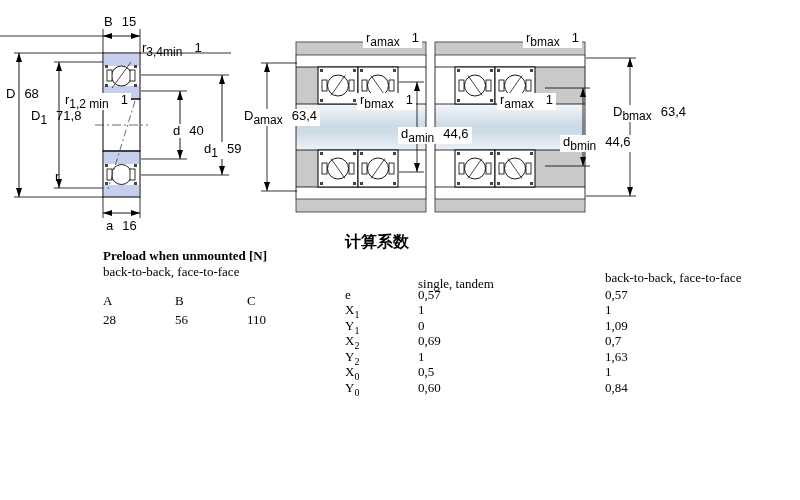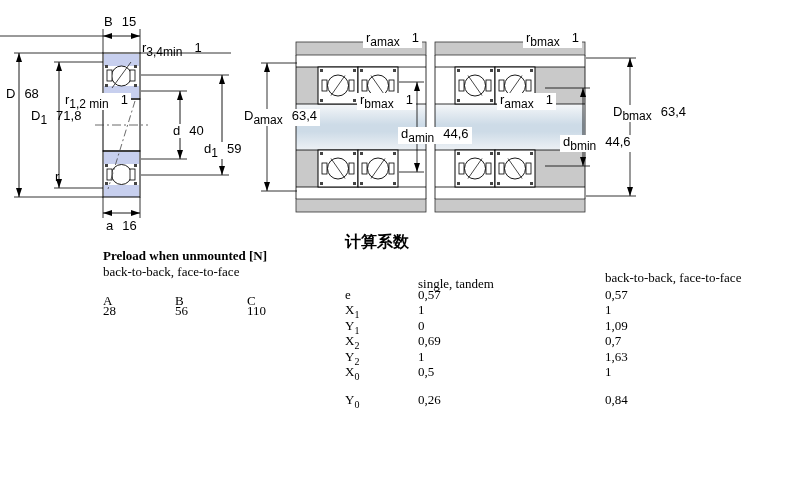--- a/index.html
+++ b/index.html
@@ -222,21 +222,21 @@
 <div class="dimlabel wbg" style="left:560px;top:135px"><span>d</span><sub>bmin</sub><span class="val">44,6</span></div>
 <div class="dimlabel wbg" style="left:610px;top:105px"><span>D</span><sub>bmax</sub><span class="val">63,4</span></div>
 
 <div class="abs serif bold" style="left:103px;top:248px">Preload when unmounted [N]</div>
 <div class="abs serif" style="left:103px;top:264px">back-to-back, face-to-face</div>
 <div class="trow serif" style="top:293px">
   <span class="p-a">A</span>
   <span class="p-b">B</span>
   <span class="p-c">C</span>
 </div>
-<div class="trow serif" style="top:303px">
+<div class="trow serif" style="top:312px">
   <span class="p-a">28</span>
   <span class="p-b">56</span>
   <span class="p-c">110</span>
 </div>
 
 <div class="abs serif bold" style="left:345px;top:232px;font-size:16px">计算系数</div>
 <div class="abs serif" style="left:418px;top:276px">single, tandem</div>
 <div class="abs serif" style="left:605px;top:270px">back-to-back, face-to-face</div>
 
 <div class="trow serif" style="top:287px">
@@ -262,17 +262,17 @@
 <div class="trow serif" style="top:349px">
   <span class="c-label"><span>Y</span><sub>2</sub></span>
   <span class="c-v1">1</span>
   <span class="c-v2">1,63</span>
 </div>
 <div class="trow serif" style="top:364px">
   <span class="c-label"><span>X</span><sub>0</sub></span>
   <span class="c-v1">0,5</span>
   <span class="c-v2">1</span>
 </div>
-<div class="trow serif" style="top:392px">
+<div class="trow serif" style="top:380px">
   <span class="c-label"><span>Y</span><sub>0</sub></span>
-  <span class="c-v1">0,26</span>
+  <span class="c-v1">0,60</span>
   <span class="c-v2">0,84</span>
 </div>
 
 </body></html>

